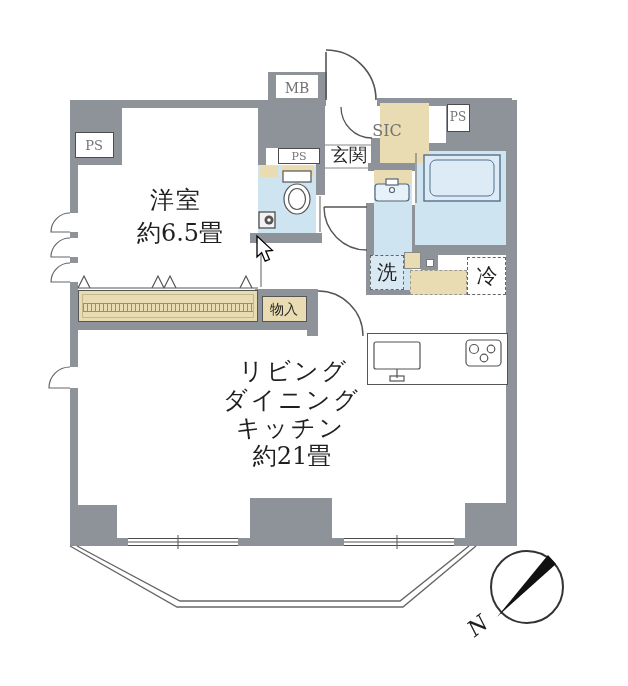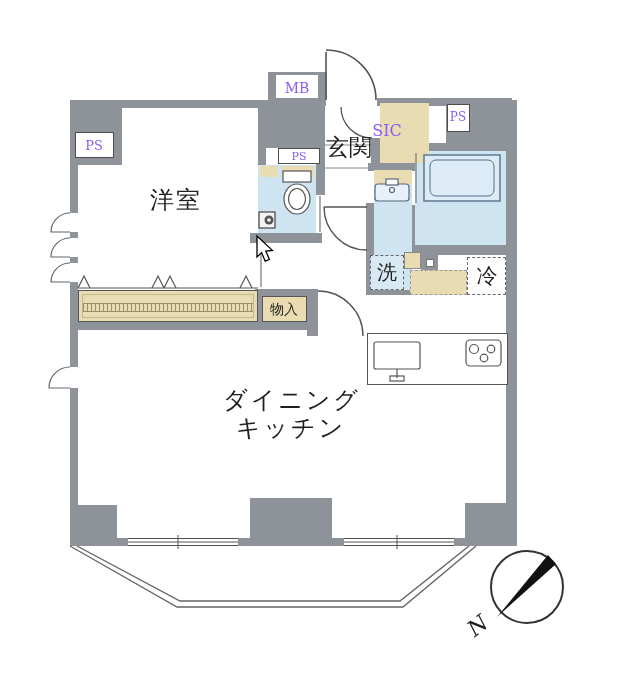--- a/index.html
+++ b/index.html
@@ -5,21 +5,21 @@
   html,body{margin:0;padding:0;background:#ffffff;}
   #stage{position:relative;width:628px;height:686px;background:#fff;overflow:hidden;
          font-family:"DejaVu Serif","Liberation Serif",serif;color:#1f1f1f;}
   .abs{position:absolute;box-sizing:border-box;}
   .w{background:var(--wall);}          
   .white{background:#fff;}
   .blue{background:var(--water);}
   .beige{background:var(--wood);}
   .box{background:#fff;border:1.5px solid #4c4c4c;display:flex;align-items:center;justify-content:center;}
   .lbl{position:absolute;transform:translate(-50%,-50%);white-space:nowrap;line-height:1;}
-  .small{color:#8b5cf6;text-align:right;}
+  .small{color:#737373;text-align:right;}
   .dashed{border:1.5px dashed #666;display:flex;align-items:center;justify-content:center;}
   svg{position:absolute;left:0;top:0;pointer-events:none;}
   .hatch{background:repeating-linear-gradient(135deg,#b3b8be 0 2px,var(--wall) 2px 5px);}
   .closet-inner{position:absolute;left:3px;right:3px;top:3px;bottom:3px;border:1px solid #c3b88f;}
   .closet-strip{position:absolute;left:4px;right:4px;top:12px;height:7px;
       border-top:1px solid #9a8f6a;border-bottom:1px solid #9a8f6a;
       background:repeating-linear-gradient(90deg,#9a8f6a 0 1px,transparent 1px 4px);}
   .win{background:#fff;border-top:1.4px solid #4c4c4c;border-bottom:1.4px solid #4c4c4c;}
 </style>
 </head>
@@ -184,23 +184,26 @@
 
     <g>
       <circle cx="527" cy="587" r="36" fill="#fff" stroke="#333" stroke-width="2"></circle>
       <polygon points="497,617 548,555 556,564" fill="#111"></polygon>
     </g>
 
     <path d="M257,236 l0,21 l4.6,-4.4 l3.6,8.6 l4.2,-1.8 l-3.6,-8.4 l6.6,-0.6 z" fill="#fff" stroke="#000" stroke-width="1.3"></path>
   </svg>
 
   <div class="lbl" style="left:176px;top:200px;font-size:24px;letter-spacing:2px">洋室</div>
+  <div class="lbl" style="left:180px;top:233px;font-size:24px">約6.5畳</div>
+  <div class="lbl" style="left:294px;top:371px;font-size:24px;letter-spacing:3px">リビング</div>
   <div class="lbl" style="left:291px;top:428px;font-size:24px;letter-spacing:3px">キッチン</div>
   <div class="lbl" style="left:292px;top:400px;font-size:24px;letter-spacing:3px">ダイニング</div>
-  <div class="lbl" style="left:349px;top:147px;font-size:23px">玄関</div>
+  <div class="lbl" style="left:292px;top:456px;font-size:24px">約21畳</div>
+  <div class="lbl" style="left:349px;top:155px;font-size:18px">玄関</div>
   <div class="lbl small" style="left:387px;top:131px;font-size:16px">SIC</div>
   <div class="lbl" style="left:284px;top:309px;font-size:14px">物入</div>
   <div class="lbl small" style="left:297px;top:88px;font-size:14px">MB</div>
   <div class="lbl small" style="left:94px;top:145px;font-size:13px">PS</div>
   <div class="lbl small" style="left:299px;top:156px;font-size:11px">PS</div>
   <div class="lbl small" style="left:458px;top:117px;font-size:12px">PS</div>
   <div class="lbl" style="left:387px;top:272px;font-size:20px">洗</div>
   <div class="lbl" style="left:487px;top:276px;font-size:21px">冷</div>
   <div class="lbl" style="left:478px;top:626px;font-size:22px;font-style:italic;transform:translate(-50%,-50%) rotate(-38deg)">N</div>
 </div>

